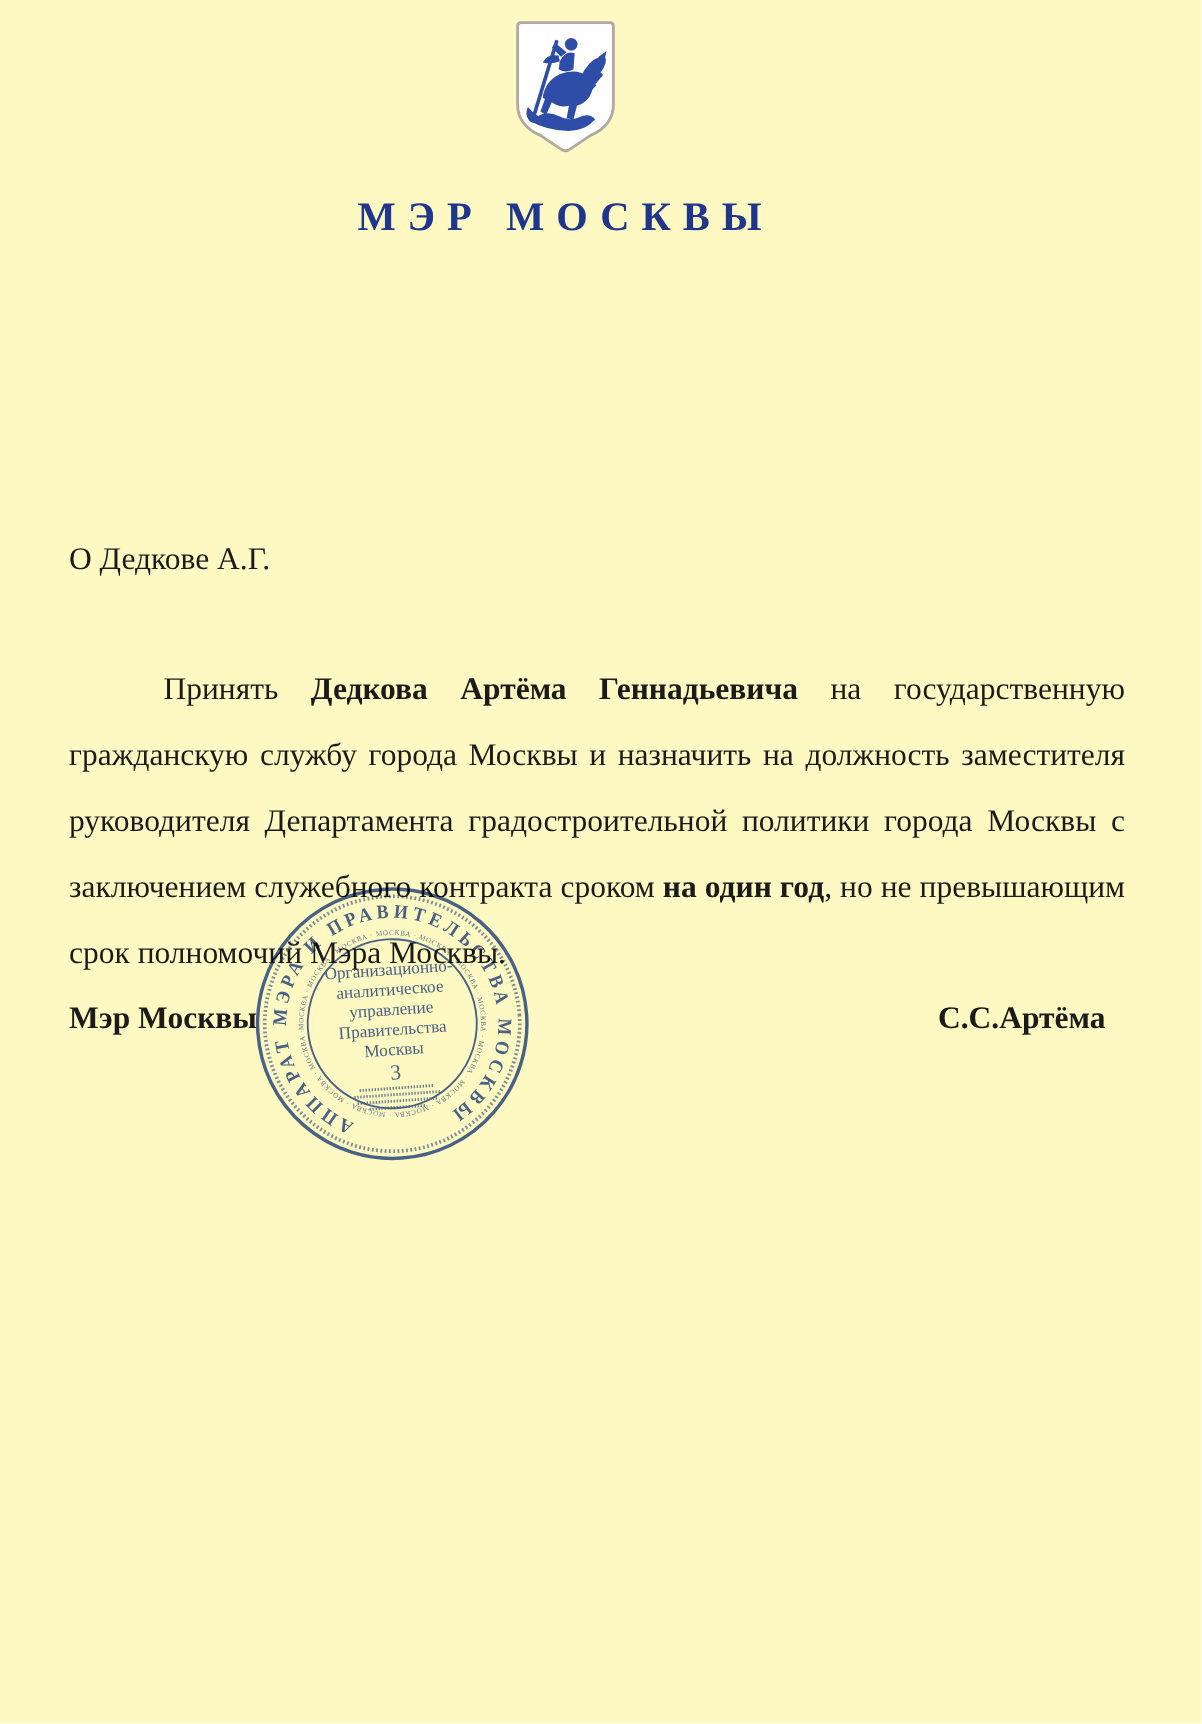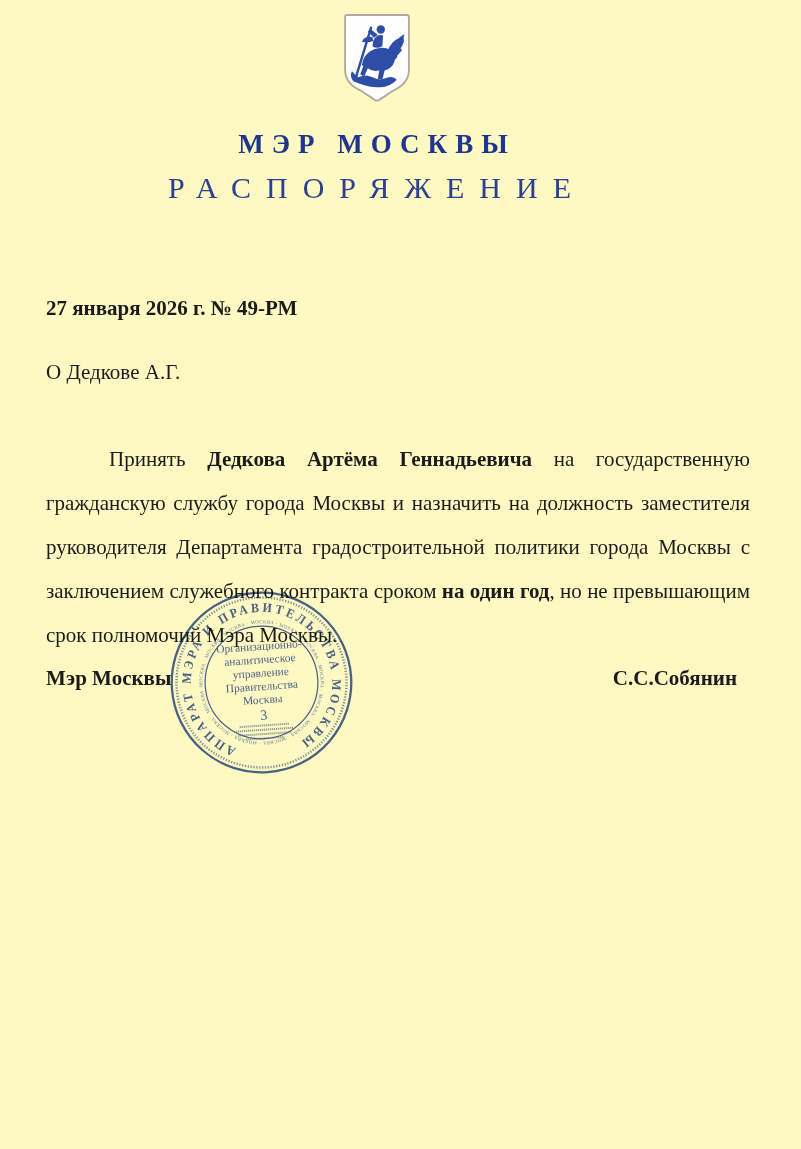--- a/index.html
+++ b/index.html
@@ -130,30 +130,28 @@
       <path d="M45 38 Q50 28 58 31 L57 45 Q50 49 44 45 Z"></path>
       <circle cx="55" cy="23" r="5.5"></circle>
       <path d="M46 34 L38 26 L41 22 L51 30 Z"></path>
       <path d="M44 33 Q34 31 30 39 Q38 41 45 38 Z"></path>
 
       <path d="M41 19 L19 91 L22 92 L44 20 Z"></path>
     </g>
   </svg>
 
   <div class="org-title">МЭР МОСКВЫ</div>
-  <div class="doc-title">РАСПОРЯЖЕНИЕ</div>
 
-  <div class="date-line">27 января 2026 г. № 49-РМ</div>
   <div class="subject">О Дедкове А.Г.</div>
 
   <p class="body-par"><span>Принять </span><b>Дедкова Артёма Геннадьевича</b><span> на государственную гражданскую службу города Москвы и назначить на должность заместителя руководителя Департамента градостроительной политики города Москвы с заключением служебного контракта сроком </span><b>на один год</b><span>, но не превышающим срок полномочий Мэра Москвы.</span></p>
 
   <div class="sig-row">
     <span>Мэр Москвы</span>
-    <span>С.С.Собянин</span>
+    <span>С.С.Артёма</span>
   </div>
 
   <svg class="stamp" viewBox="0 0 200 200" xmlns="http://www.w3.org/2000/svg" aria-hidden="true">
     <defs>
       <path id="ringBold" d="M 68.7 167.1 A 74 74 0 1 1 131.3 167.1"></path>
       <path id="ringMicro" d="M 38 100 A 62 62 0 1 1 162 100 A 62 62 0 1 1 38 100"></path>
     </defs>
 
     <circle cx="100" cy="100" r="94" fill="none" stroke-width="2.4"></circle>
     <circle cx="100" cy="100" r="89" fill="none" stroke-width="2.6" stroke-dasharray="1.3 1.7" opacity="0.7"></circle>

